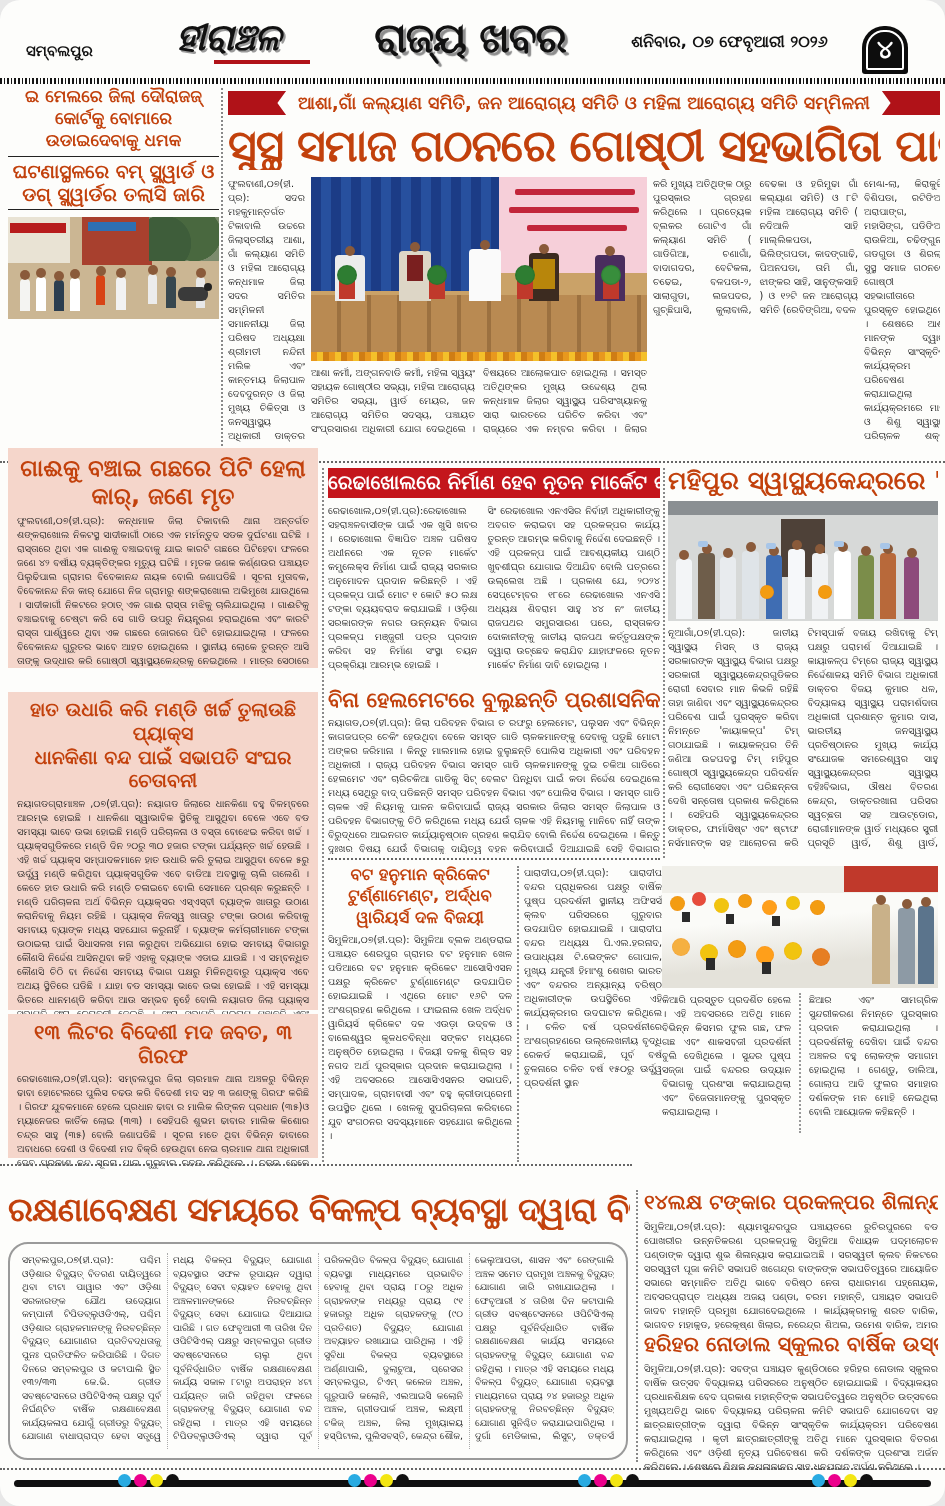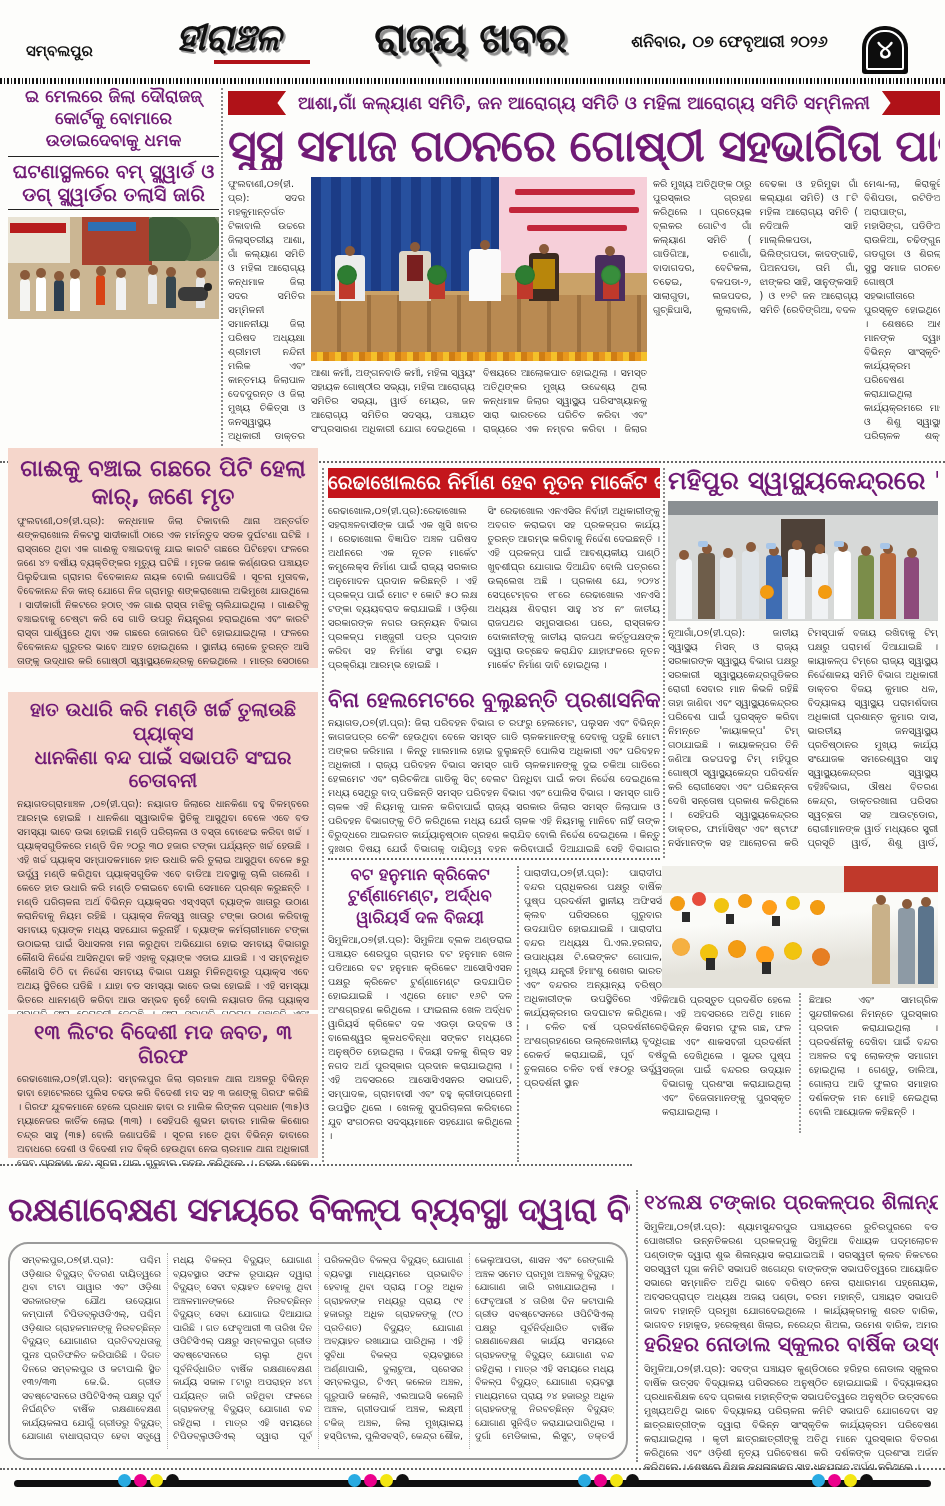--- a/index.html
+++ b/index.html
@@ -1,17 +1,17 @@
 <!DOCTYPE html>
 <html><head>
 <meta charset="utf-8">
 <style>
   html,body{margin:0;padding:0;background:#e8e8e8;}
   .page{position:relative;width:945px;height:1506px;background:#fdfdfb;margin:0 auto;
-        font-family:"DejaVu Sans",sans-serif;color:#111;overflow:hidden;}
+        font-family:"DejaVu Sans",sans-serif;color:#111;overflow:hidden;border-radius:20px;}
   
   .rule-dash{position:absolute;height:6px;
       background:repeating-linear-gradient(90deg,#151515 0 1.6px,transparent 1.6px 3.6px);}
   .rule-dot{position:absolute;height:0;border-top:2px dotted #666;}
   .v-dot{position:absolute;width:0;border-left:2px dotted #888;}
   
   .hdr-loc{position:absolute;left:26px;top:42px;font-size:15px;font-weight:bold;}
   .hdr-logo{position:absolute;left:128px;top:16px;width:200px;text-align:center;
       font-size:37px;font-weight:900;font-style:italic;letter-spacing:-1px;
       text-shadow:2px 2px 0 #9a9a9a;}
@@ -21,21 +21,21 @@
   .hdr-date{position:absolute;left:612px;top:32px;width:235px;text-align:center;
       font-size:16px;font-weight:bold;}
   .hdr-page{position:absolute;left:862px;top:26px;width:46px;height:48px;background:#0d0d0d;
       border-radius:22px 22px 3px 3px;display:flex;align-items:center;justify-content:center;}
   .hdr-page::after{content:"";position:absolute;inset:4px;border:2px solid #fff;
       border-radius:18px 18px 2px 2px;}
   .hdr-page span{color:#fff;font-size:25px;font-weight:bold;position:relative;z-index:1;}
   
   .body-txt{font-size:9.6px;line-height:1.46;text-align:justify;color:#191919;
       overflow:hidden;margin:0;word-break:break-word;}
-  h1,h2,h3,h4{margin:0;color:#701a75;}
+  h1,h2,h3,h4{margin:0;color:#c2410c;}
   
   .tl{position:absolute;left:8px;top:86px;width:211px;}
   .tl h2{font-size:17px;line-height:1.28;text-align:center;font-weight:bold;}
   .tl .sub{font-size:19px;font-weight:bold;text-align:center;margin-top:5px;
       border-top:1.5px solid #222;border-bottom:1.5px solid #222;padding:3px 0;}
   .photo{position:relative;overflow:hidden;background:#cbb693;}
   .photo-street{margin-top:7px;height:102px;}
   .ps-bld1{position:absolute;left:0;top:0;width:62px;height:46px;background:#e9e3d4;}
   .ps-banner{position:absolute;left:2px;top:6px;width:56px;height:10px;background:#b71c1c;}
   .ps-bld2{position:absolute;left:74px;top:0;width:70px;height:48px;background:#a8402e;}

